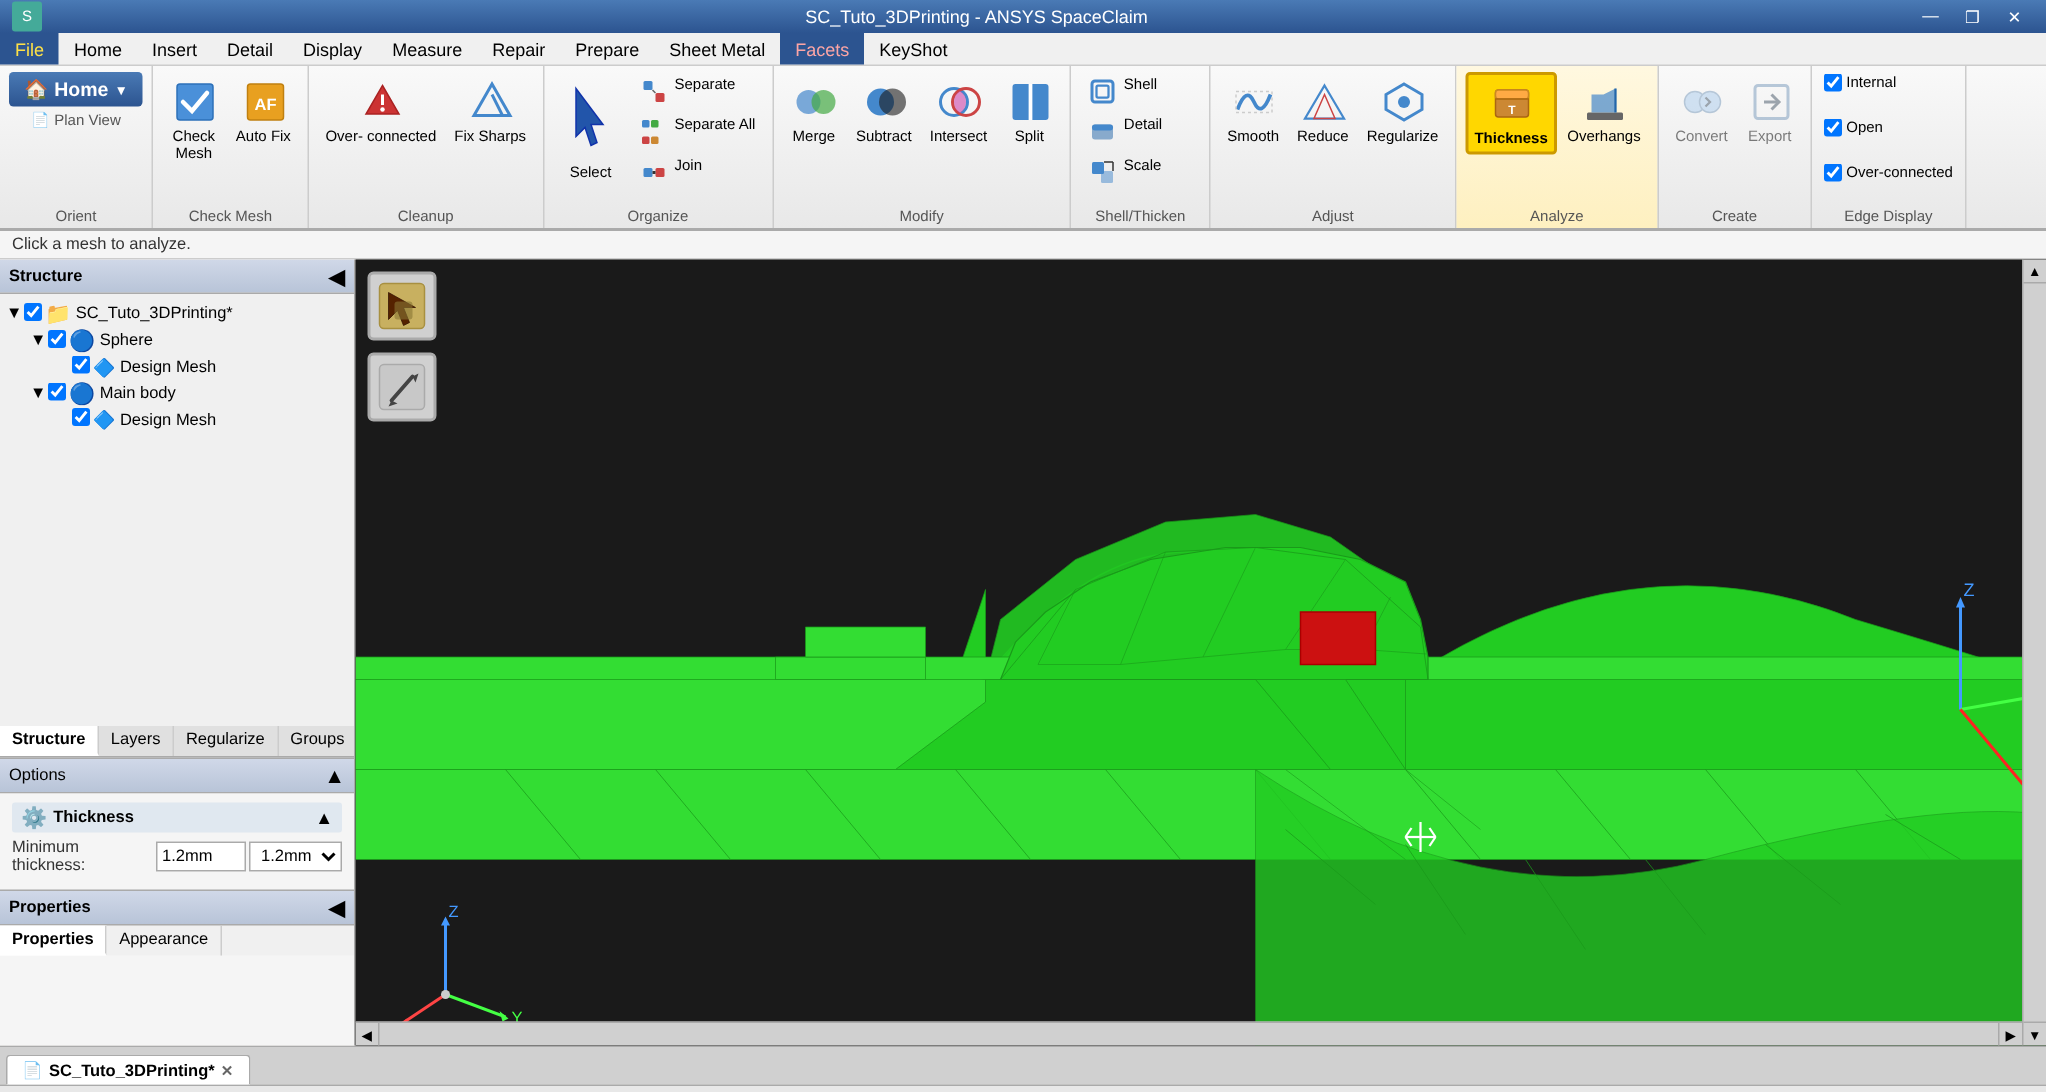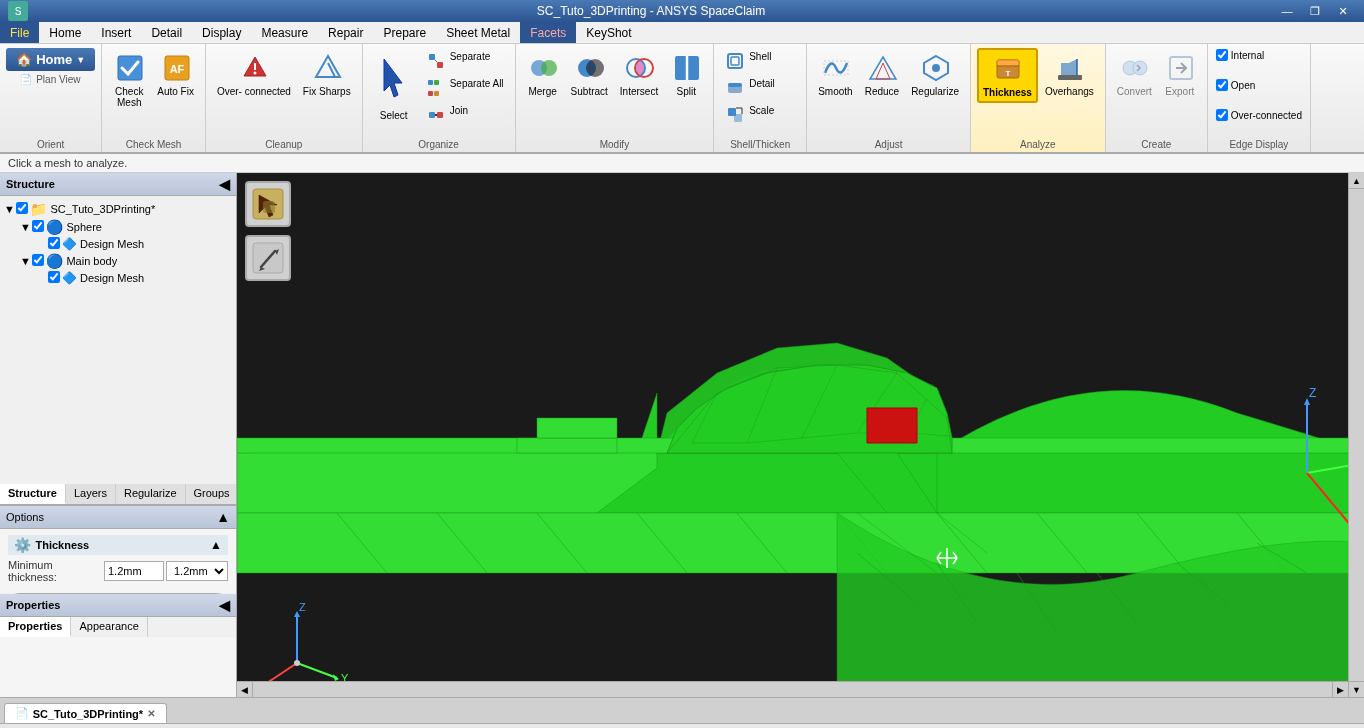--- a/index.html
+++ b/index.html
@@ -242,21 +242,20 @@
       border-radius: 2px;
       gap: 4px;
     }
     .options-section-icon { font-size: 14px; }
     .options-section-label { font-size: 11px; font-weight: bold; flex: 1; }
     .options-collapse-btn { cursor: pointer; font-size: 12px; }
 
     
     #properties-panel {
       border-top: 1px solid #aaa;
-      border-radius: 20px;
     }
 
     
     #viewport {
       flex: 1;
       background: #1a1a1a;
       position: relative;
       overflow: hidden;
     }
 

